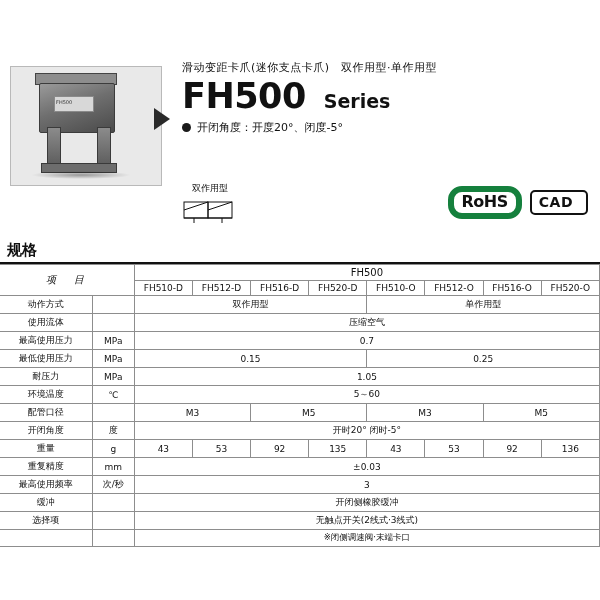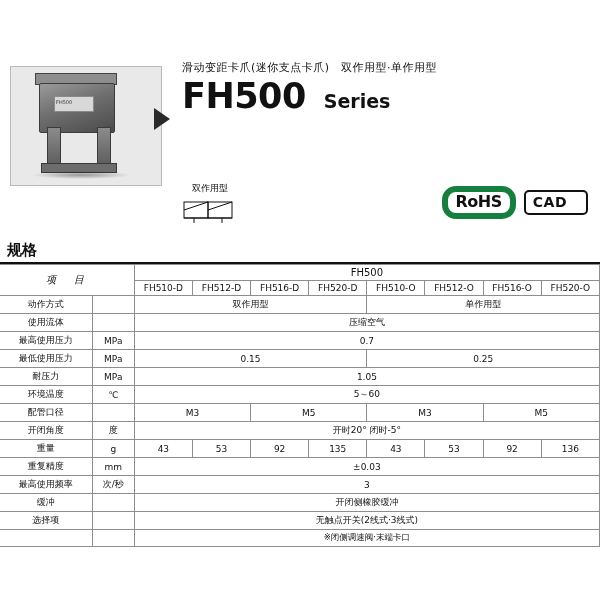--- a/index.html
+++ b/index.html
@@ -190,21 +190,21 @@
     border: 6px solid #15803d;
     border-radius: 14px;
     padding: 2px 8px 3px 8px;
     line-height: 1;
   }
   .cad-badge {
     font-size: 14px;
     font-weight: bold;
     border: 2px solid #111;
     border-radius: 5px;
-    padding: 3px 19px 4px 7px;
+    padding: 3px 13px 4px 7px;
     line-height: 1;
     letter-spacing: 0.5px;
   }
 
   
   .spec-heading {
     position: absolute;
     left: 7px;
     top: 241px;
     font-size: 15px;
@@ -284,20 +284,24 @@
       <div class="photo-shadow"></div>
     </div>
 
     <div class="title-area">
       <div class="subtitle">滑动变距卡爪(迷你支点卡爪)　双作用型·单作用型</div>
       <div class="series-line">
         <span class="series-name">FH500</span>
         <span class="series-word">Series</span>
       </div>
       <div class="arrow-mark"></div>
+      <div class="angle-row">
+        <span class="bullet-dot"></span>
+        <span>开闭角度：开度20°、闭度-5°</span>
+      </div>
     </div>
   </div>
 
   <div class="circuits">
     <div class="circuit-block">
       <div class="circuit-caption">双作用型</div>
       <svg class="circuit-svg" width="60" height="26" viewBox="0 0 60 26">
         <rect x="4" y="4" width="24" height="16" fill="none" stroke="#111" stroke-width="1"></rect>
         <rect x="28" y="4" width="24" height="16" fill="none" stroke="#111" stroke-width="1"></rect>
         <line x1="4" y1="12" x2="28" y2="4" stroke="#111" stroke-width="1"></line>

